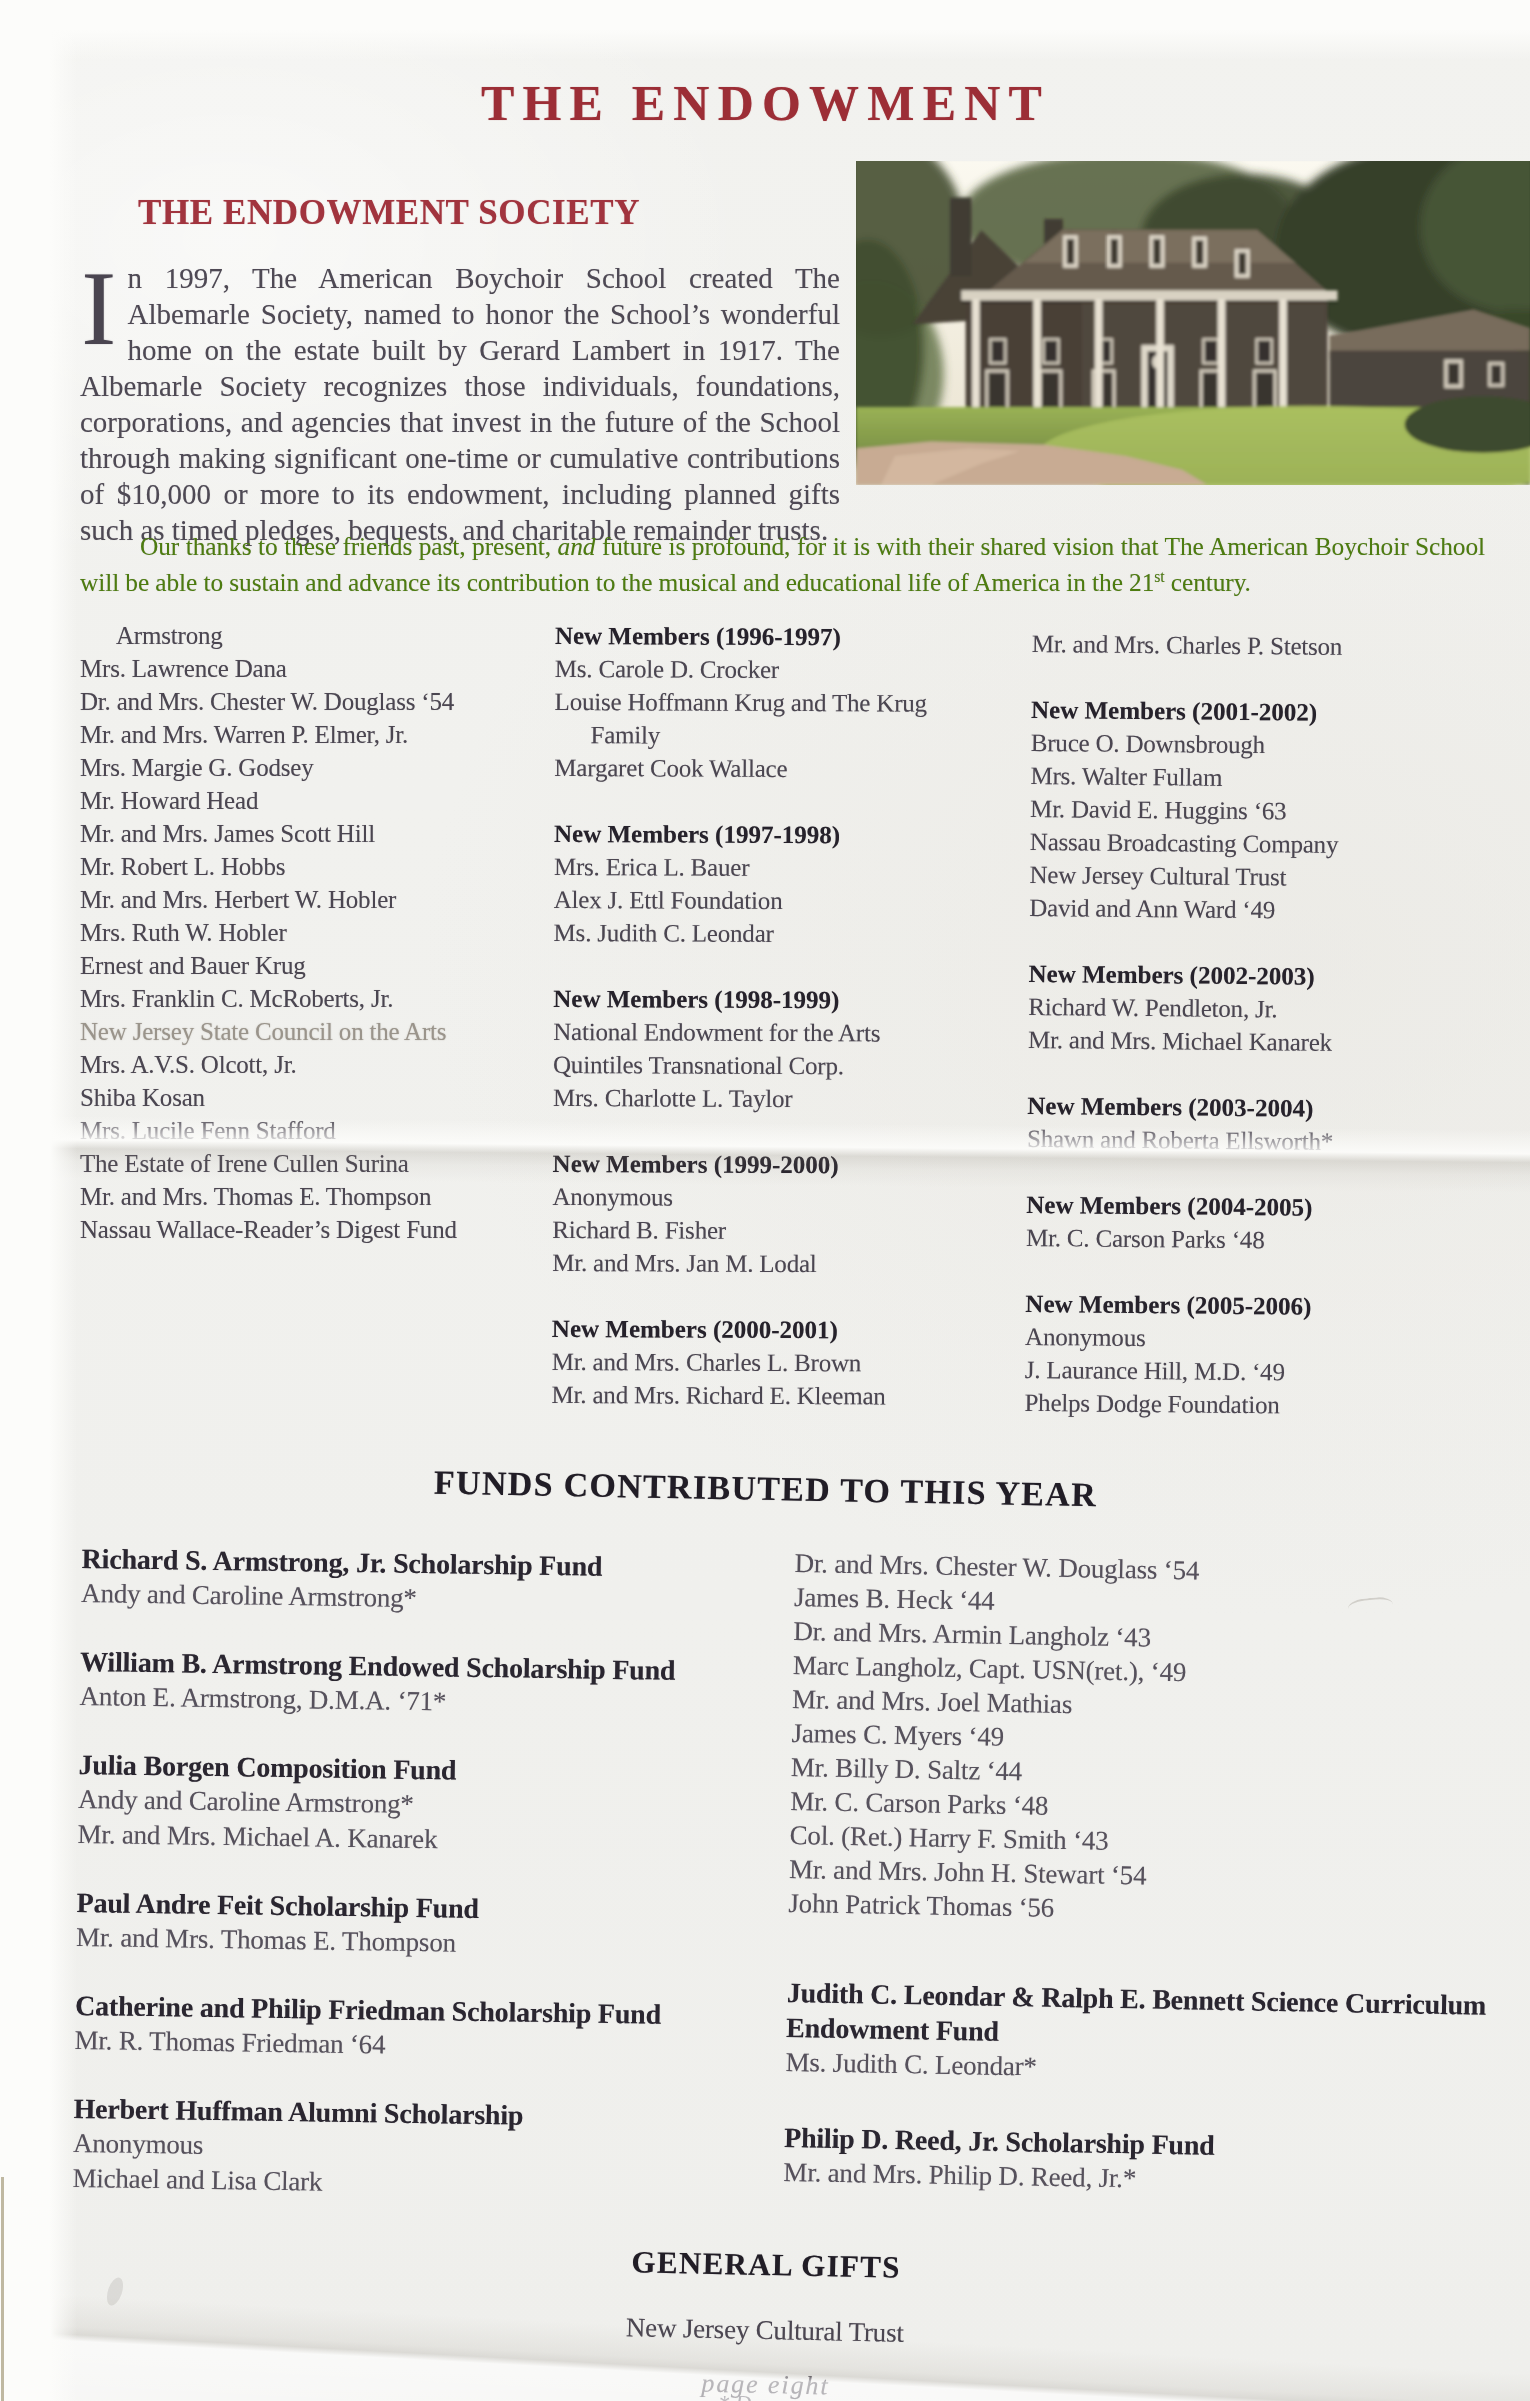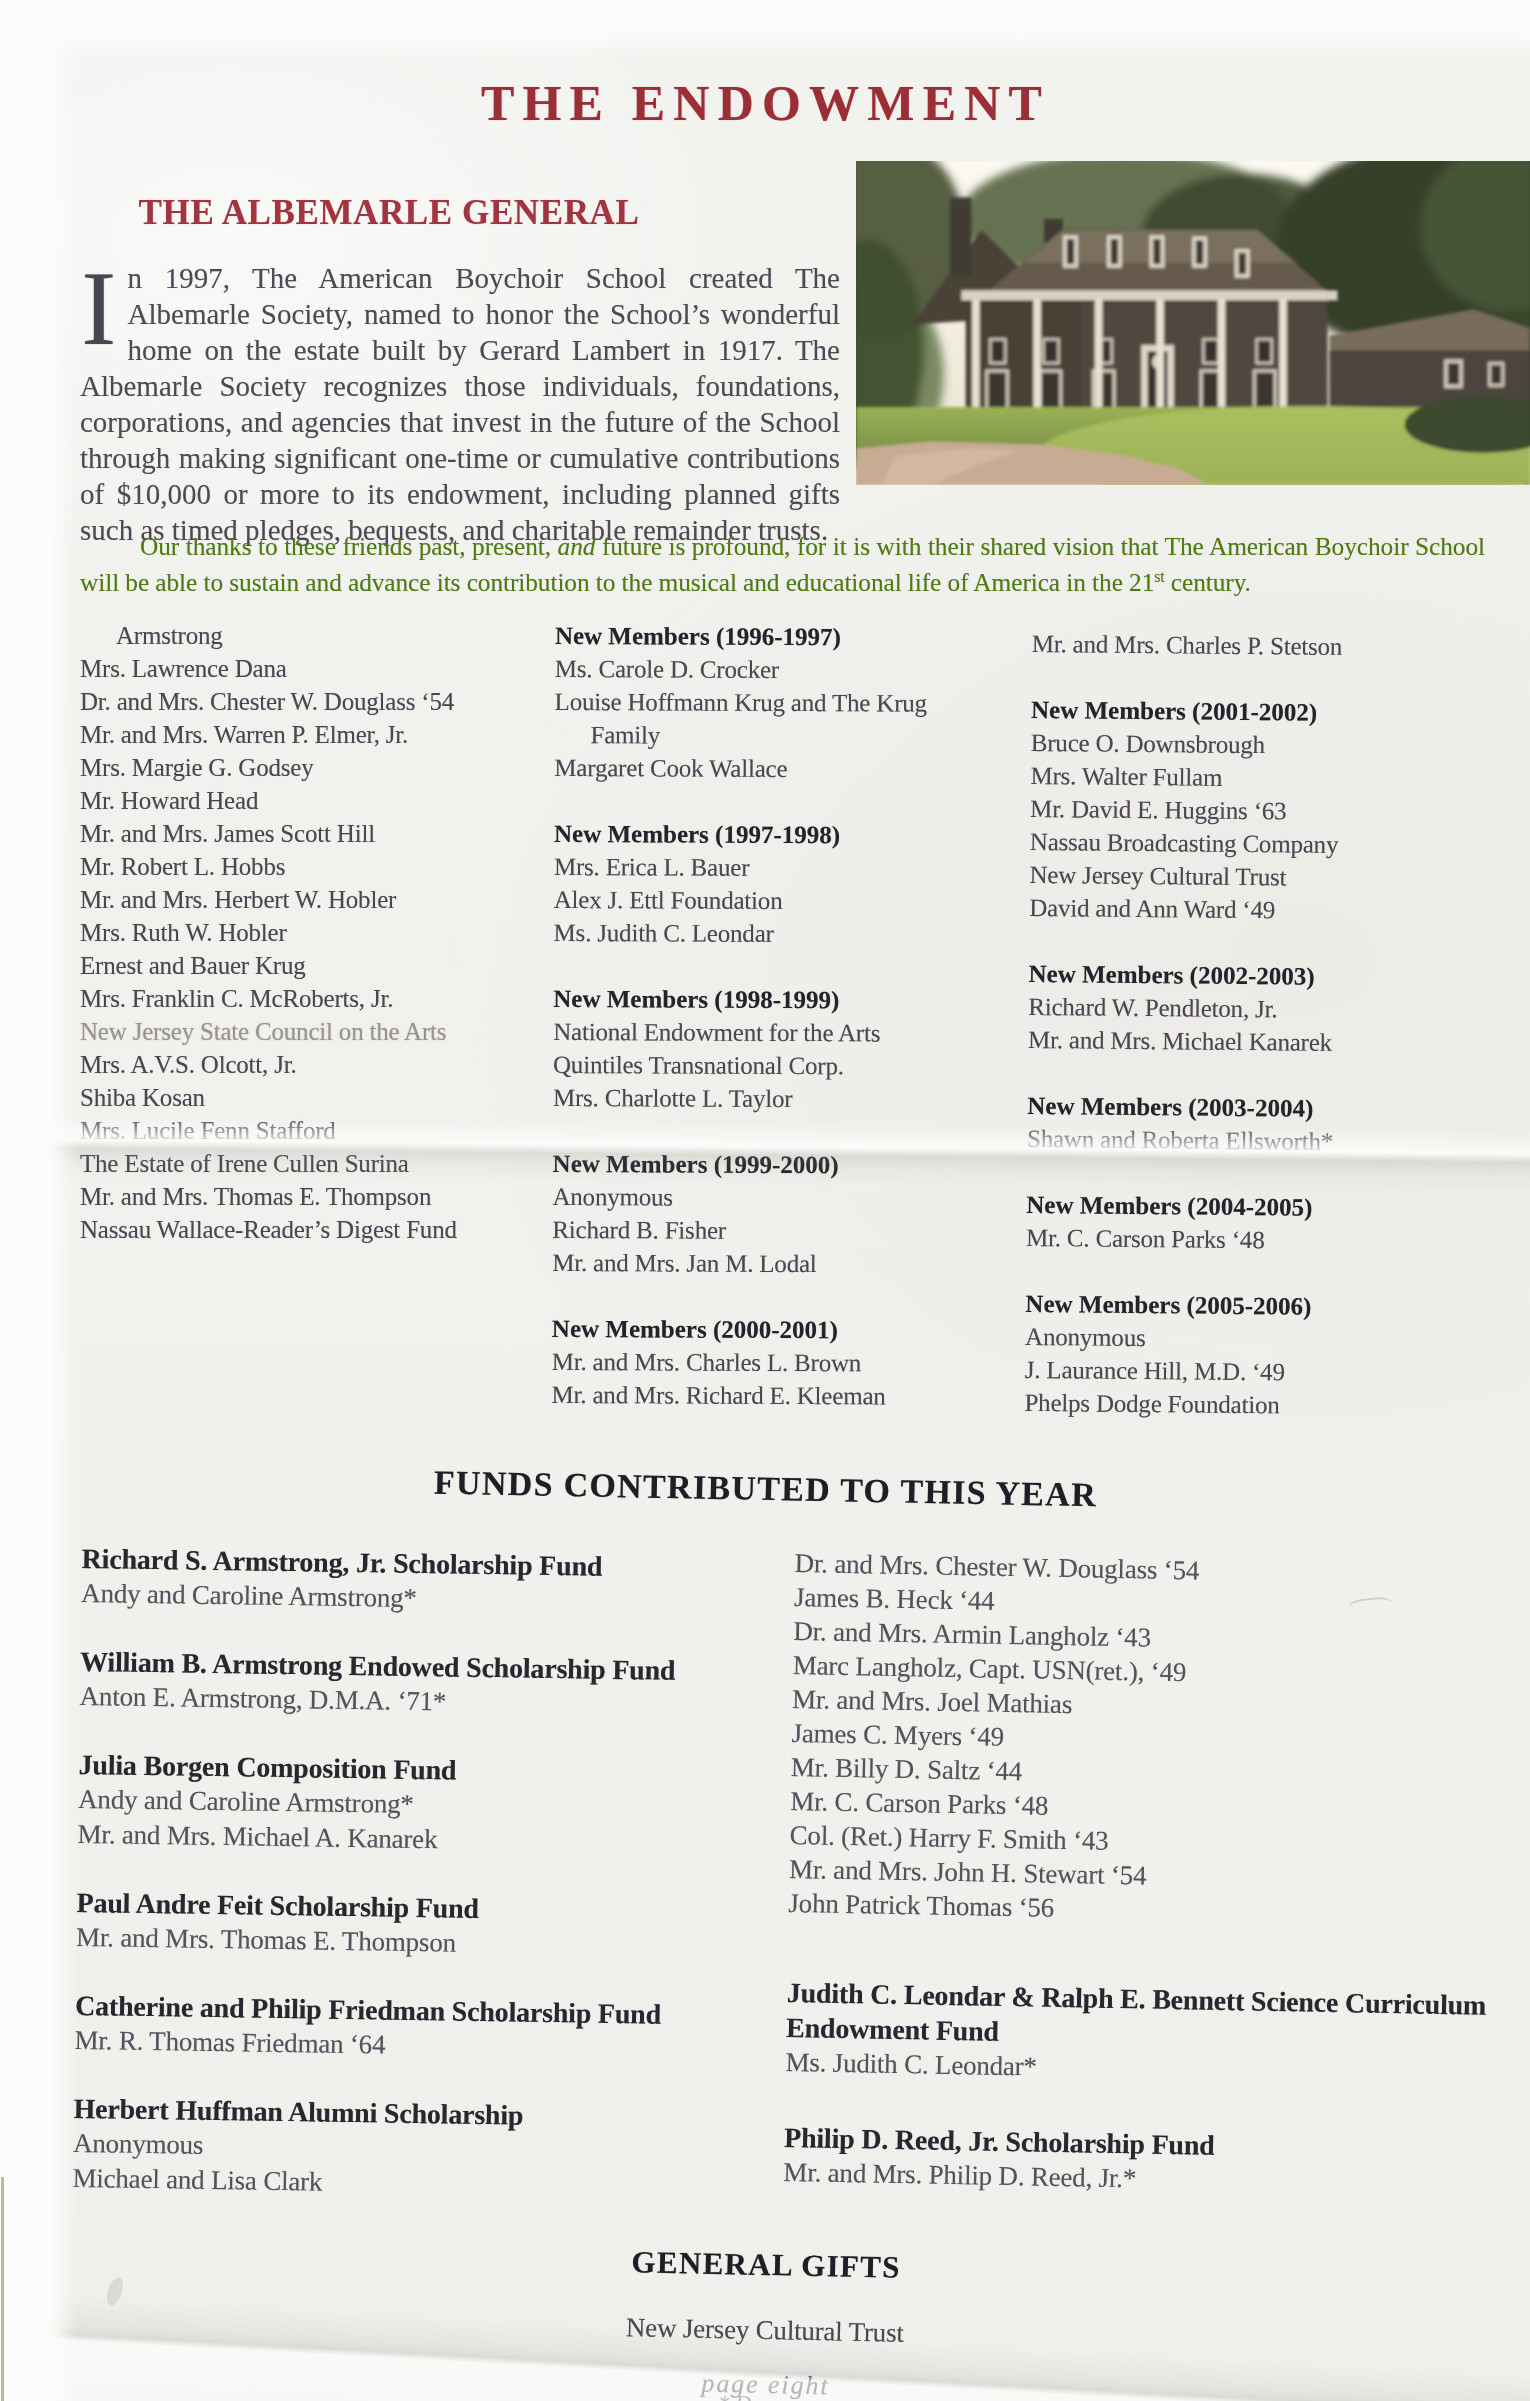--- a/index.html
+++ b/index.html
@@ -215,21 +215,21 @@
         <ellipse cx="720" cy="468" rx="430" ry="78" fill="#aac259" opacity=".75"></ellipse>
         <ellipse cx="1000" cy="420" rx="125" ry="45" fill="#2f3d20"></ellipse>
         <polygon points="0,516 0,458 120,447 300,452 430,470 520,492 560,516" fill="#c5a78f"></polygon>
         <polygon points="40,516 62,470 180,458 262,462 200,482 120,516" fill="#d8bda5" opacity=".6"></polygon>
       </g>
       <rect width="1075" height="516" fill="#f3e2c8" opacity=".08"></rect>
       <rect width="1075" height="516" fill="url(#sky)" opacity="0"></rect>
     </svg>
   </div>
 
-  <div id="alb-head">THE ALBEMARLE GENERAL</div>
+  <div id="alb-head">THE ENDOWMENT SOCIETY</div>
 
   <div id="para1">
     <span class="dropcap">I</span><span>n 1997, The American Boychoir School created The Albemarle Society, named to honor the School’s wonderful home on the estate built by Gerard Lambert in 1917. The Albemarle Society recognizes those individuals, foundations, corporations, and agencies that invest in the future of the School through making significant one-time or cumulative contributions of $10,000 or more to its endowment, including planned gifts such as timed pledges, bequests, and charitable remainder trusts.</span>
   </div>
 
   <div id="para2">
     <span>Our thanks to these friends past, present, </span><i>and</i><span> future is profound, for it is with their shared vision that The American Boychoir School will be able to sustain and advance its contribution to the musical and educational life of America in the 21</span><sup>st</sup><span> century.</span>
   </div>
 
   <div id="members">

